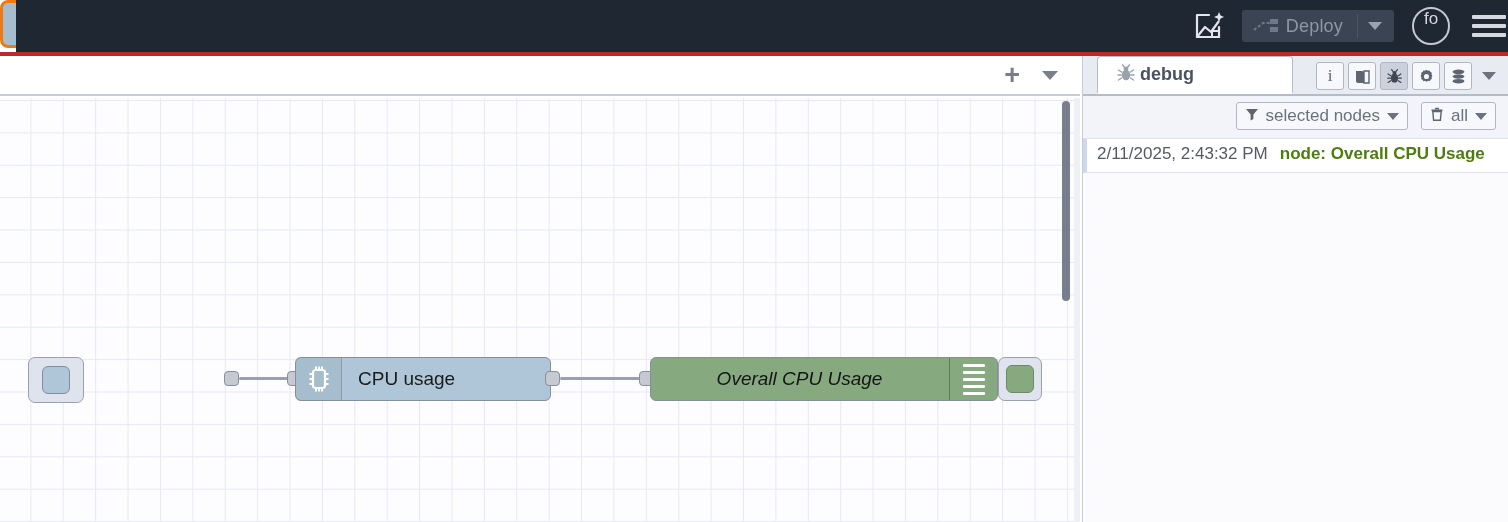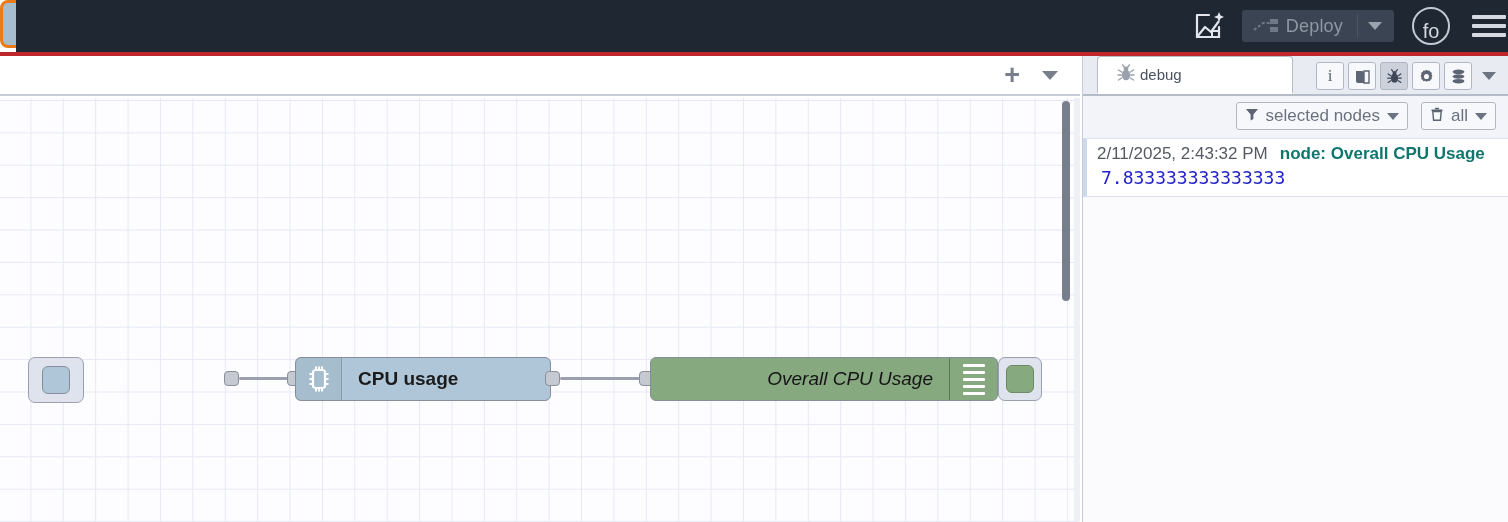--- a/index.html
+++ b/index.html
@@ -39,22 +39,22 @@
     width: 1px; height: 24px; background: #4a5462; margin-right: 10px;
   }
   .deploy-caret {
     width: 0; height: 0; border-left: 7px solid transparent;
     border-right: 7px solid transparent; border-top: 8px solid #9aa3ae;
     margin-right: 6px;
   }
   .avatar {
     width: 38px; height: 38px; border-radius: 50%;
     border: 2px solid #c3c9d1; color: #d3d8de;
-    display: flex; align-items: flex-end; justify-content: center;
-    font-size: 20px; margin-right: 22px; cursor: pointer;
+    display: flex; align-items: flex-start; justify-content: center;
+    font-size: 17px; margin-right: 22px; cursor: pointer;
   }
   .hamburger { width: 34px; margin-right: 18px; cursor: pointer; }
   .hamburger div {
     height: 4px; background: #d6dae0; border-radius: 1px; margin: 5px 0;
   }
 
   
   .tabbar {
     position: absolute; top: 56px; left: 0; width: 1080px; height: 40px;
     background: #fff; border-bottom: 2px solid #c7ccd6;
@@ -119,30 +119,30 @@
   .node-icon-box {
     width: 46px; height: 100%; display: flex; align-items: center;
     justify-content: center; border-right: 1px solid #8e9aa8;
     background: rgba(0,0,0,0.045);
   }
   .node-label {
     flex: 1; color: #1b1b1b; font-size: 19px; padding-left: 14px;
   }
 
   .node-cpu {
-    left: 295px; top: 357px; width: 256px; font-weight: bold;
+    left: 295px; top: 357px; width: 256px;
   }
   .node-cpu .node-label { font-size: 19px; padding-left: 16px; }
 
   .node-debug {
     left: 650px; top: 357px; width: 348px;
     justify-content: flex-end;
   }
   .node-debug .node-label {
-    flex: 1; text-align: right; font-style: italic; font-size: 19px;
+    flex: 1; text-align: center; font-style: italic; font-size: 19px;
     color: #151515; padding-right: 16px; padding-left: 0; margin-left: 15px;
   }
   .debug-lines-box {
     width: 48px; height: 100%; display: flex; flex-direction: column;
     align-items: center; justify-content: center; gap: 4px;
     border-left: 1px solid #5f7a59;
   }
   .debug-lines-box span {
     display: block; width: 22px; height: 3px; background: #fff; border-radius: 1px;
   }
@@ -173,21 +173,21 @@
     position: relative; height: 40px; display: flex; align-items: flex-end;
     border-bottom: 2px solid #b5bbc7; background: #e9ebf2;
   }
   .sb-tab {
     width: 196px; height: 38px; background: #fff;
     border: 1px solid #b5bbc7; border-bottom: 2px solid #fff;
     border-radius: 4px 4px 0 0; display: flex; align-items: center;
     padding-left: 18px; margin-left: 14px; cursor: pointer;
   }
   .sb-tab-label {
-    font-size: 15px; font-weight: normal; color: #4a5160; margin-left: 4px;
+    font-size: 18px; font-weight: bold; color: #4a5160; margin-left: 4px;
   }
   .sb-tools {
     position: absolute; right: 8px; bottom: 4px;
     display: flex; align-items: center; gap: 4px;
   }
   .sb-tool {
     width: 28px; height: 28px; border: 1px solid #b0b6c2;
     background: #f7f8fb; border-radius: 3px;
     display: flex; align-items: center; justify-content: center;
     cursor: pointer;
@@ -219,21 +219,21 @@
     position: absolute; top: 82px; left: 0; right: 0; bottom: 0;
     background: #fbfbfd; overflow: hidden;
   }
   .msg {
     background: #fff; border-top: 1px solid #dde1ee;
     border-bottom: 1px solid #dde1ee; border-left: 4px solid #cdd8ec;
     padding: 5px 8px 8px 10px;
   }
   .msg-line1 { display: flex; align-items: baseline; gap: 12px; }
   .msg-time { font-size: 17px; color: #555a63; }
-  .msg-node { font-size: 17px; color: #0f766e; font-weight: bold; }
+  .msg-node { font-size: 17px; color: #4d7c0f; font-weight: bold; }
   .msg-topic { font-size: 17px; color: #a6552e; margin-top: 2px; }
   .msg-value {
     font-size: 18px; color: #2222cc;
     font-family: "DejaVu Sans Mono", monospace; margin-top: 3px; padding-left: 4px;
   }
 </style>
 </head>
 <body>
 
 <div id="app">
@@ -430,18 +430,17 @@
         <span class="filter-caret"></span>
       </div>
     </div>
 
     <div class="msglist">
       <div class="msg">
         <div class="msg-line1">
           <span class="msg-time">2/11/2025, 2:43:32 PM</span>
           <span class="msg-node">node: Overall CPU Usage</span>
         </div>
-        <div class="msg-value">7.833333333333333</div>
       </div>
     </div>
 
   </div>
 </div>
 
 </body></html>

